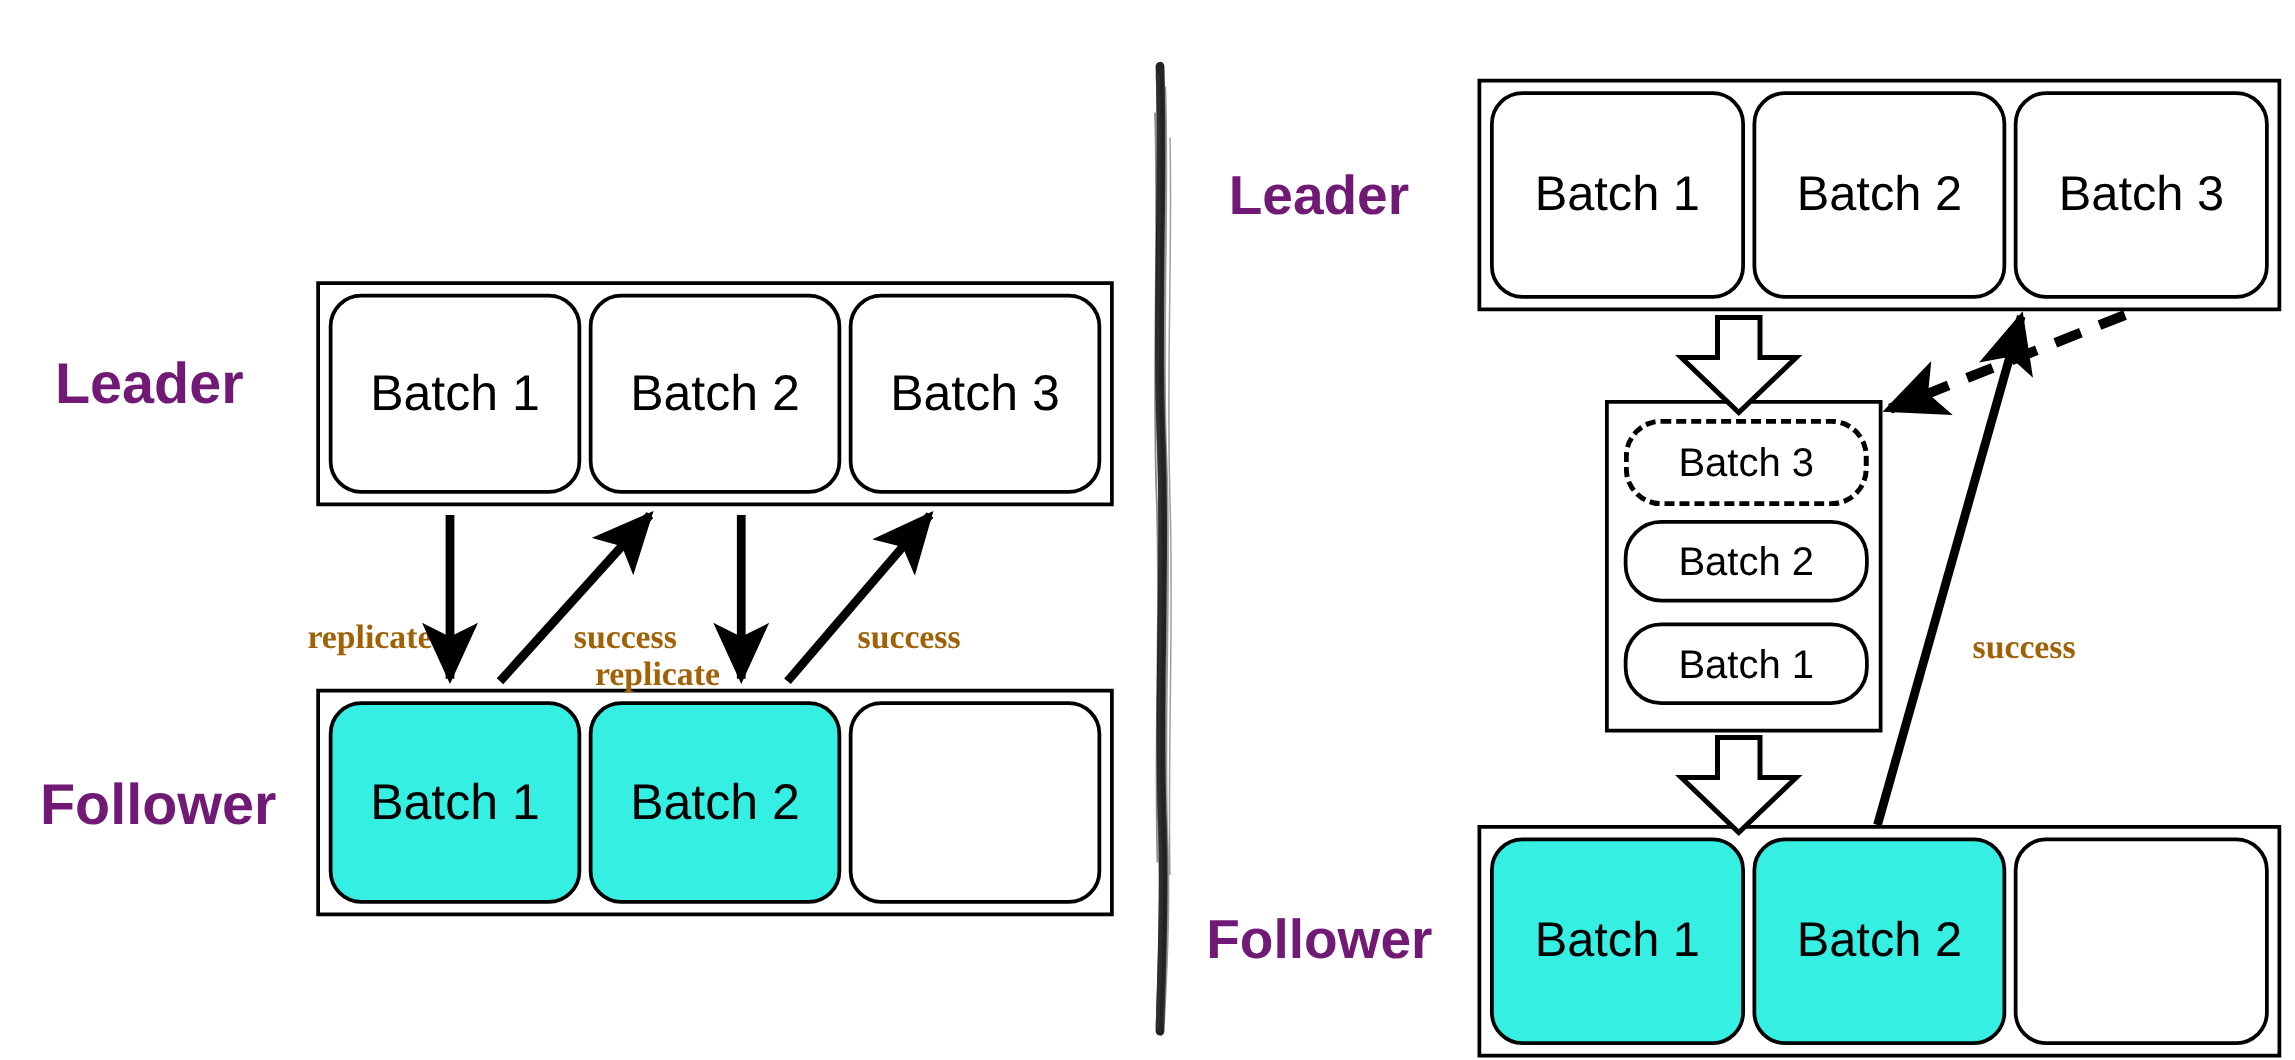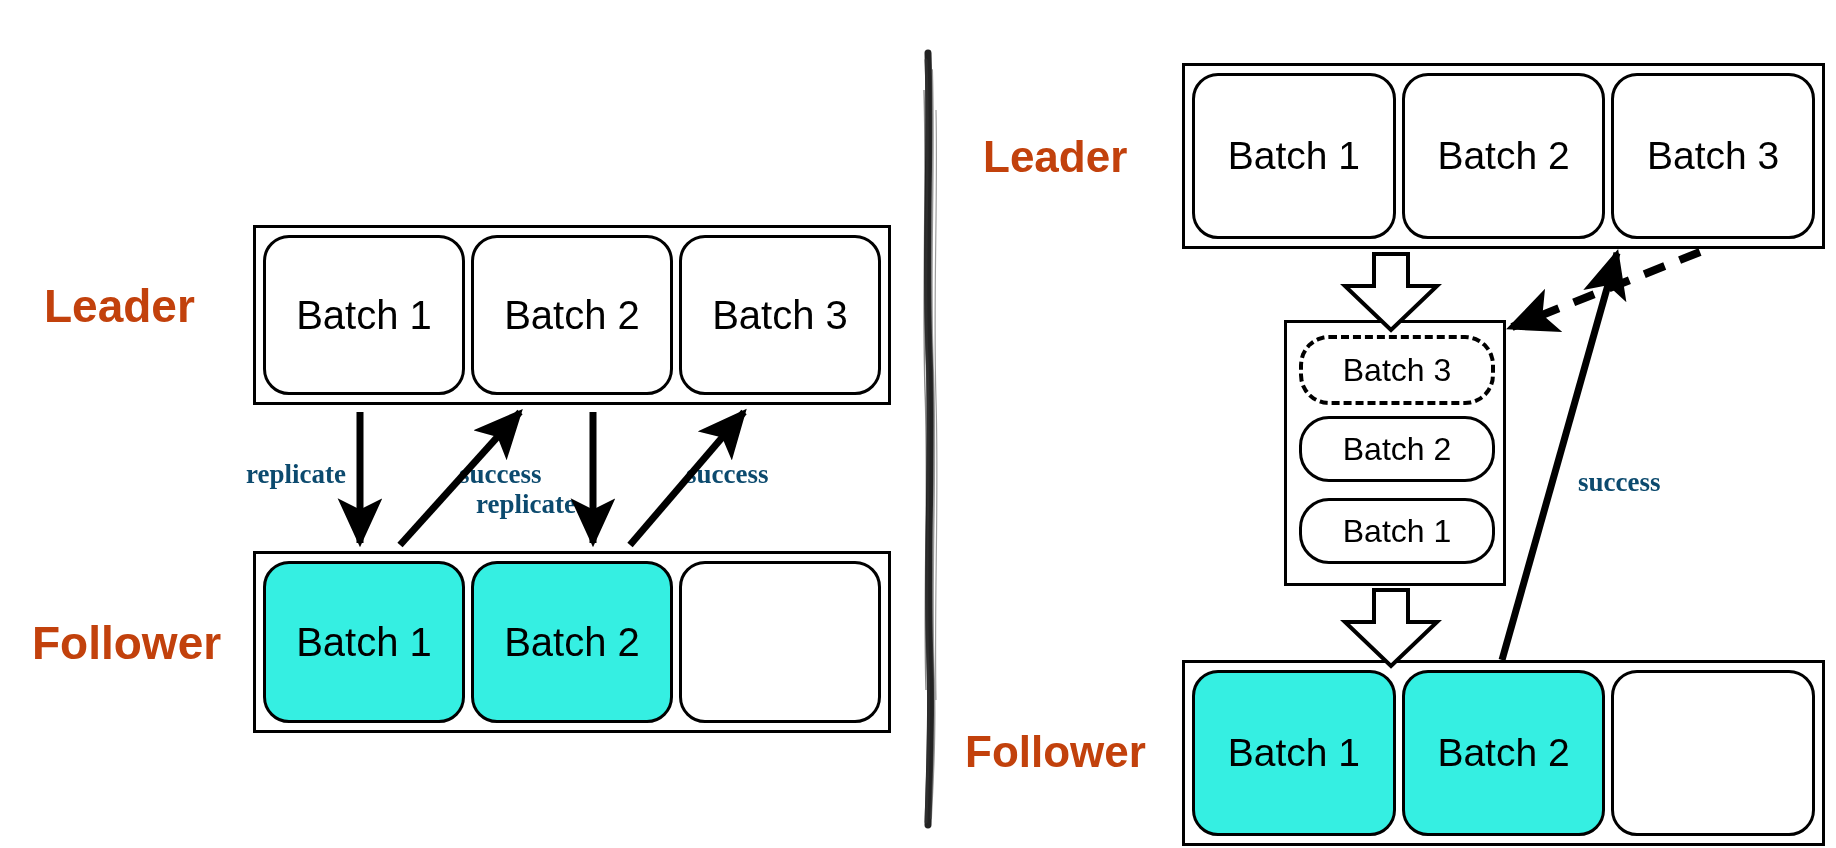--- a/index.html
+++ b/index.html
@@ -16,21 +16,21 @@
     height: 848px;
     background: #ffffff;
     overflow: hidden;
   }
 
   
   .row-label {
     position: absolute;
     font-family: "Liberation Sans", sans-serif;
     font-weight: bold;
-    color: #c2410c;
+    color: #701a75;
     white-space: nowrap;
     line-height: 1;
   }
 
   
   .strip {
     position: absolute;
     box-sizing: border-box;
     border: 3px solid #000000;
     background: #ffffff;
@@ -83,23 +83,24 @@
   .qcell.dashed {
     border-style: dashed;
     border-width: 4px;
   }
 
   
   .edge-label {
     position: absolute;
     font-family: "Liberation Serif", serif;
     font-weight: bold;
-    color: #0c4a6e;
+    color: #a16207;
     white-space: nowrap;
     line-height: 1.15;
+    margin-top: 35px;
   }
 
   
   svg.overlay {
     position: absolute;
     left: 0;
     top: 0;
     width: 1836px;
     height: 848px;
     pointer-events: none;

